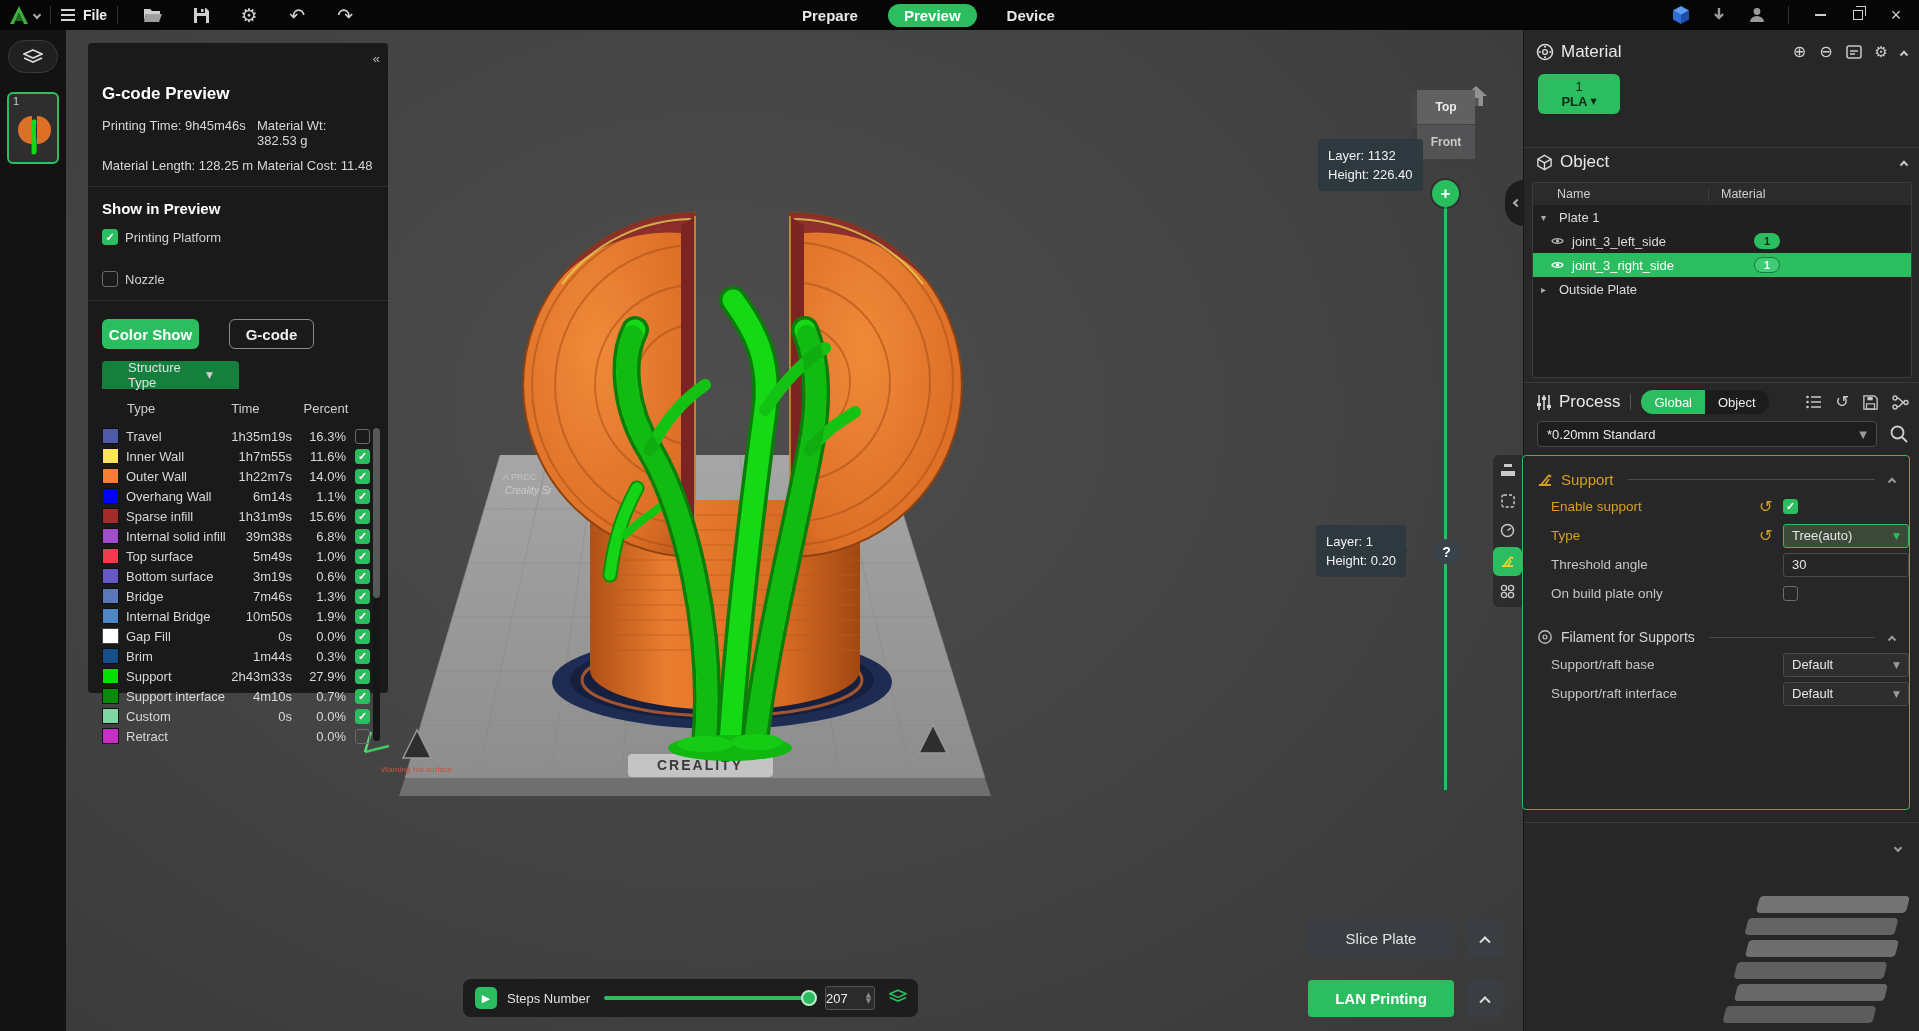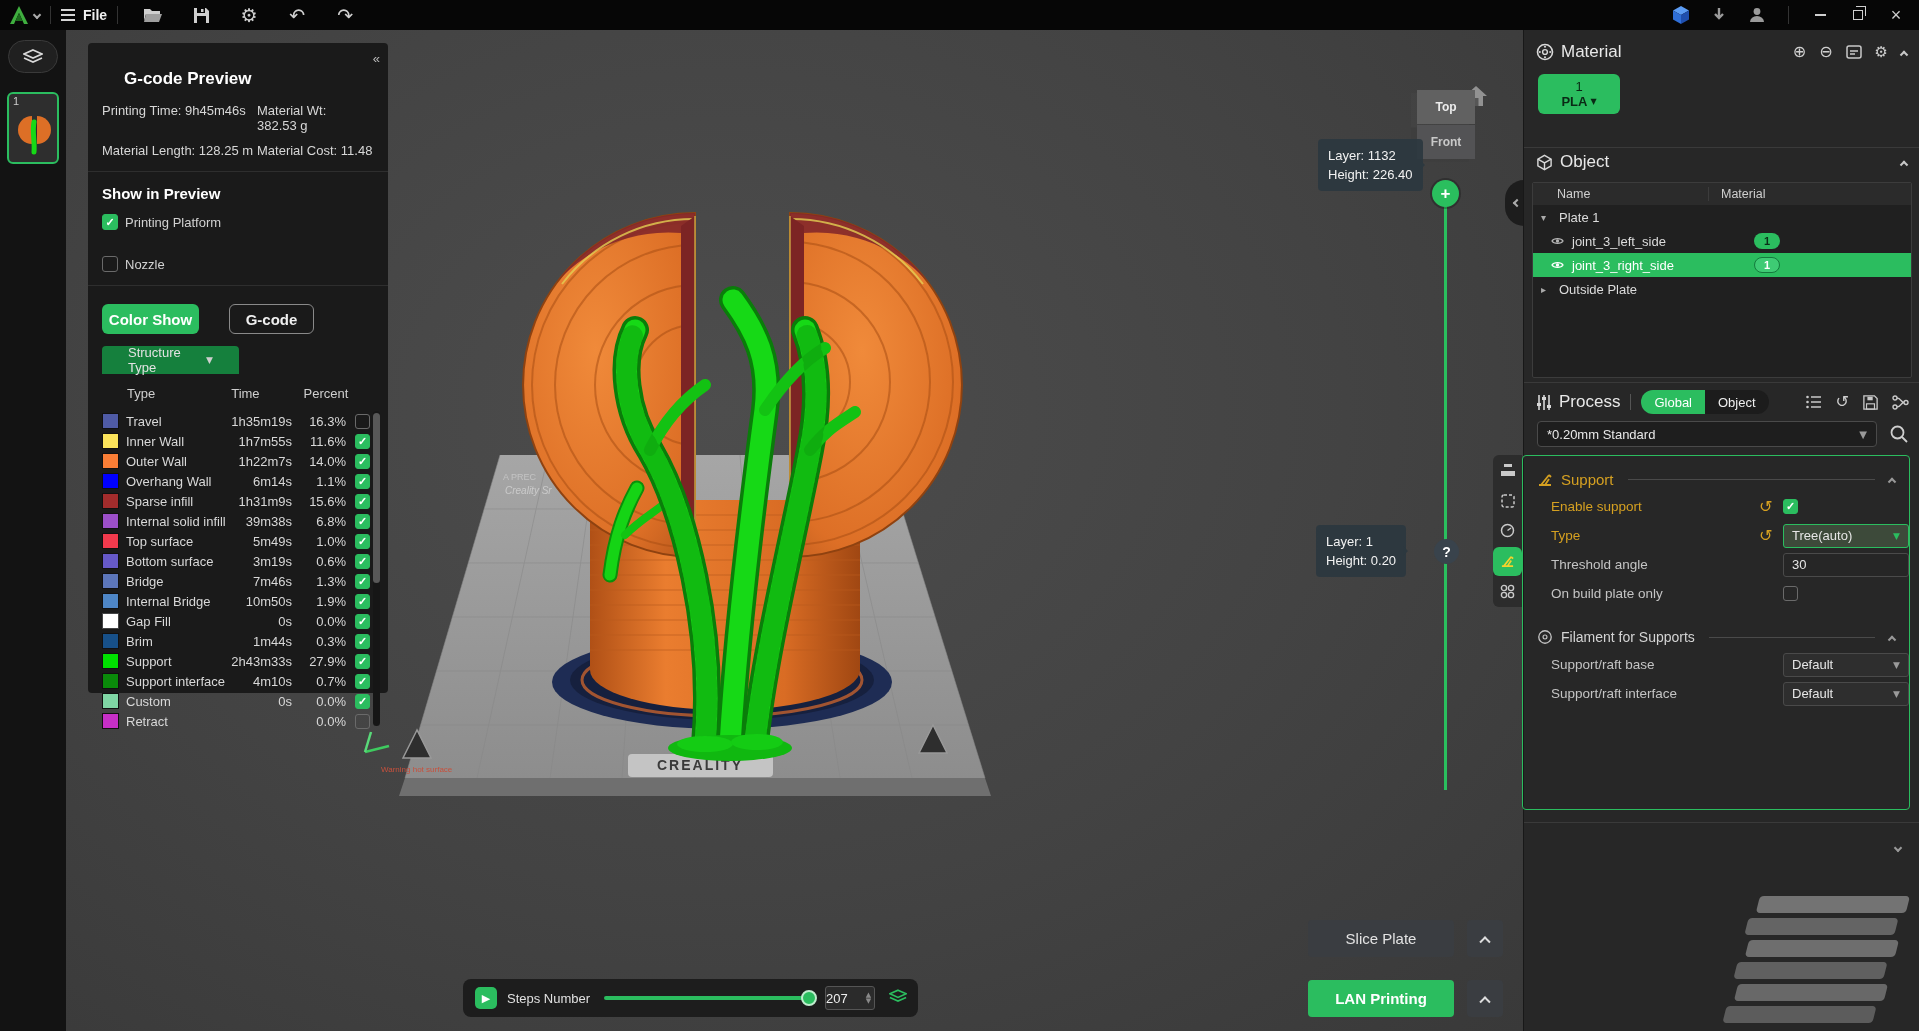--- a/index.html
+++ b/index.html
@@ -87,21 +87,21 @@
   
   .chv { display:inline-block; width:8px; height:8px; border-left:2px solid currentColor; border-top:2px solid currentColor; }
   .chv.up { transform:rotate(45deg) translate(2px,2px); }
   .chv.down { transform:rotate(225deg); }
   .chv.sm { width:6px; height:6px; }
 
   
   #gcode-panel { position:absolute; left:88px; top:43px; width:300px; height:650px; background:#1a1a1a;
                  border-radius:4px; z-index:22; padding:0 14px; }
   #gp-collapse { position:absolute; right:10px; top:8px; color:#bbb; font-size:13px; letter-spacing:-2px; }
-  #gp-title { font-size:17px; font-weight:bold; color:#fff; padding-top:26px;margin-left:22px; }
+  #gp-title { font-size:17px; font-weight:bold; color:#fff; padding-top:41px; }
   .statgrid { display:grid; grid-template-columns:155px 1fr; row-gap:10px; margin-top:14px; font-size:13px; color:#d7d7d7; }
   .stat span { white-space:nowrap; }
   .hline { height:1px; background:#2e2e2e; margin:13px -14px 0; }
   #sip-title { font-size:15px; font-weight:bold; color:#fff; margin-top:13px; }
   #sip-options { display:flex; gap:26px; margin-top:12px;flex-direction:column; }
   .cbrow { display:flex; align-items:center; gap:7px; }
   .cb { width:16px; height:16px; border-radius:3px; border:1px solid #6a6a6a; background:transparent;
         display:inline-flex; align-items:center; justify-content:center; flex:0 0 auto; }
   .cb.on { background:#2bbd5f; border-color:#2bbd5f; }
   .cb.on::after { content:"✓"; color:#fff; font-size:11px; font-weight:bold; }
@@ -235,20 +235,25 @@
       <span class="tb-icon">
           <span class="uglyph">⚙</span>
         </span>
       <span class="tb-icon">
           <span class="uglyph">↶</span>
         </span>
       <span class="tb-icon">
           <span class="uglyph">↷</span>
         </span>
     </div>
+    <div id="main-tabs">
+        <div class="mtab">Prepare</div>
+        <div class="mtab active">Preview</div>
+        <div class="mtab">Device</div>
+      </div>
     <div id="tb-right">
       <span class="tb-icon">
         <svg width="22" height="22" viewBox="0 0 22 22">
           <path d="M11 2 L19 6.5 L11 11 L3 6.5 Z" fill="#5b9cf5"></path>
           <path d="M3 6.5 L11 11 V20 L3 15.5 Z" fill="#2f6fd8"></path>
           <path d="M19 6.5 L11 11 V20 L19 15.5 Z" fill="#1f4fae"></path>
         </svg>
       </span>
       <span class="tb-icon">
         <svg width="16" height="16" viewBox="0 0 16 16">

